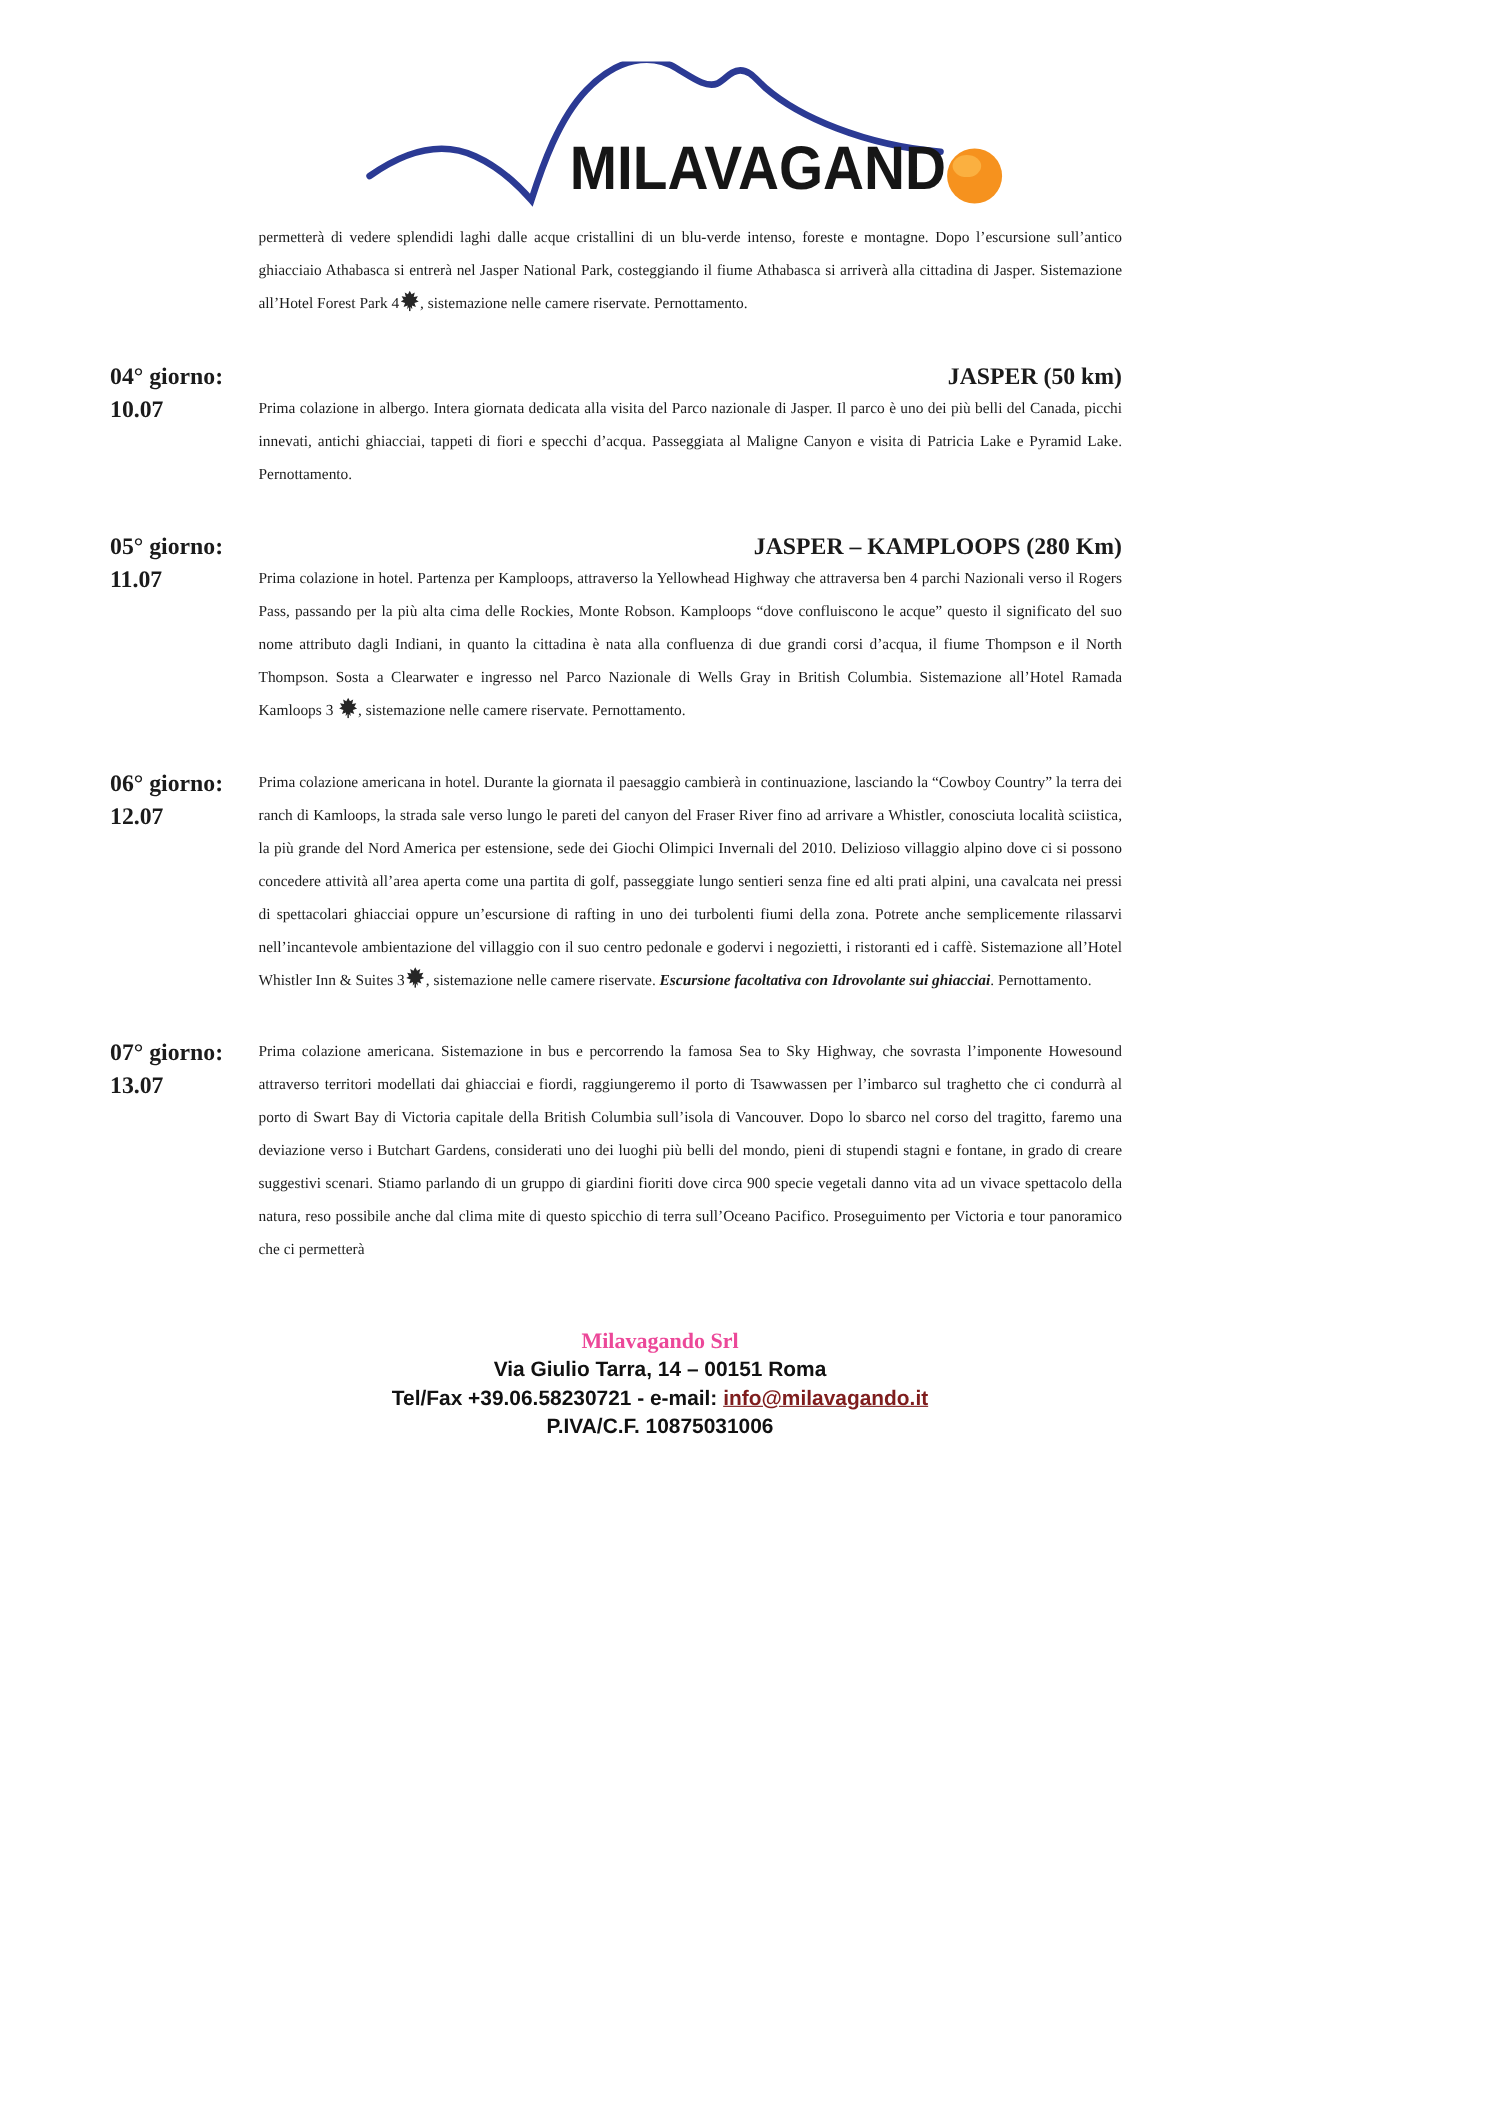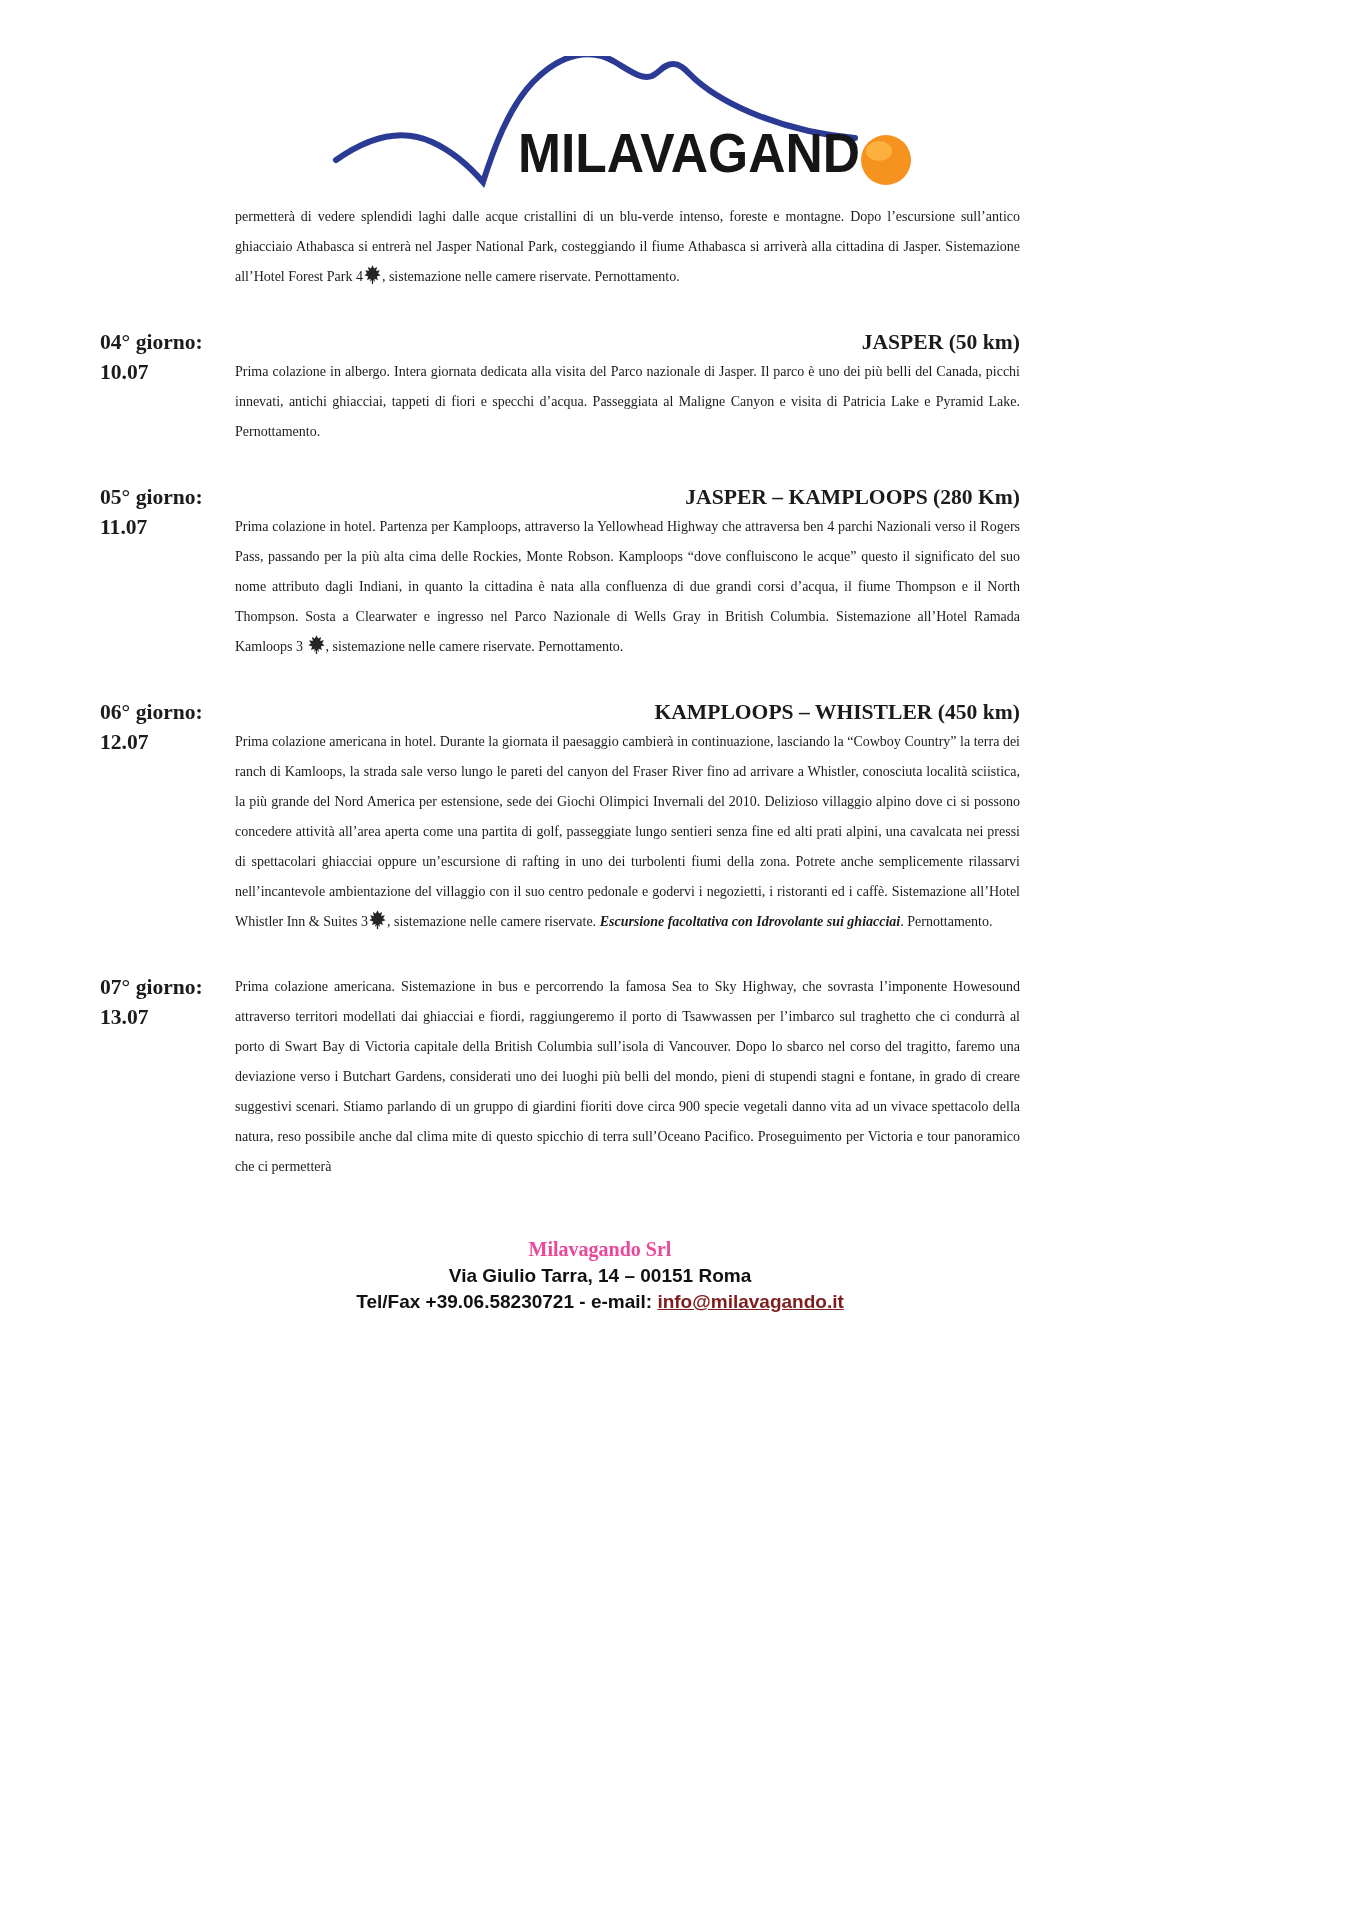--- a/index.html
+++ b/index.html
@@ -117,21 +117,20 @@
               </svg><span>, sistemazione nelle camere riservate. Pernottamento.</span></p>
       </div>
     </section>
 
     <section class="day">
       <div class="day-col">
         <div class="day-label">06° giorno:</div>
         <div class="day-date">12.07</div>
       </div>
       <div class="day-body">
-        <h3 class="day-title">KAMPLOOPS – WHISTLER (450 km)</h3>
         <p class="para day-desc"><span>Prima colazione americana in hotel. Durante la giornata il paesaggio cambierà in continuazione, lasciando la “Cowboy Country” la terra dei ranch di Kamloops, la strada sale verso lungo le pareti del canyon del Fraser River fino ad arrivare a Whistler, conosciuta località sciistica, la più grande del Nord America per estensione, sede dei Giochi Olimpici Invernali del 2010. Delizioso villaggio alpino dove ci si possono concedere attività all’area aperta come una partita di golf, passeggiate lungo sentieri senza fine ed alti prati alpini, una cavalcata nei pressi di spettacolari ghiacciai oppure un’escursione di rafting in uno dei turbolenti fiumi della zona. Potrete anche semplicemente rilassarvi nell’incantevole ambientazione del villaggio con il suo centro pedonale e godervi i negozietti, i ristoranti ed i caffè. Sistemazione all’Hotel Whistler Inn &amp; Suites 3</span><svg class="leaf-icon" viewBox="0 0 100 116">
                 <path fill="#262626" d="M50 2 L60 22 L78 12 L72 36 L95 32 L84 52 L100 62 L76 70 L84 92 L62 84 L64 104 L54 92 L46 92 L36 104 L38 84 L16 92 L24 70 L0 62 L16 52 L5 32 L28 36 L22 12 L40 22 Z"></path>
                 <rect x="46" y="90" width="8" height="26" fill="#262626"></rect>
               </svg><span>, sistemazione nelle camere riservate. </span><span class="bi">Escursione facoltativa con Idrovolante sui ghiacciai</span><span>. Pernottamento.</span></p>
       </div>
     </section>
 
     <section class="day">
       <div class="day-col">
         <div class="day-label">07° giorno:</div>
@@ -141,15 +140,16 @@
         <p class="para day-desc"><span>Prima colazione americana. Sistemazione in bus e percorrendo la famosa Sea to Sky Highway, che sovrasta l’imponente Howesound attraverso territori modellati dai ghiacciai e fiordi, raggiungeremo il porto di Tsawwassen per l’imbarco sul traghetto che ci condurrà al porto di Swart Bay di Victoria capitale della British Columbia sull’isola di Vancouver. Dopo lo sbarco nel corso del tragitto, faremo una deviazione verso i Butchart Gardens, considerati uno dei luoghi più belli del mondo, pieni di stupendi stagni e fontane, in grado di creare suggestivi scenari. Stiamo parlando di un gruppo di giardini fioriti dove circa 900 specie vegetali danno vita ad un vivace spettacolo della natura, reso possibile anche dal clima mite di questo spicchio di terra sull’Oceano Pacifico. Proseguimento per Victoria e tour panoramico che ci permetterà</span></p>
       </div>
     </section>
   </div>
   </div>
 
   <footer>
     <div class="f-company" style="color: #ec4899; font-family: Liberation Serif, serif;">Milavagando Srl</div>
     <div class="f-line">Via Giulio Tarra, 14 – 00151 Roma</div>
     <div class="f-line"><span>Tel/Fax +39.06.58230721 - e-mail: </span><a class="f-mail" href="#" style="color: #7f1d1d;">info@milavagando.it</a></div>
+    <div class="f-line">P.IVA/C.F. 10875031006</div>
   </footer>
 
 </div>
 
 </body></html>

